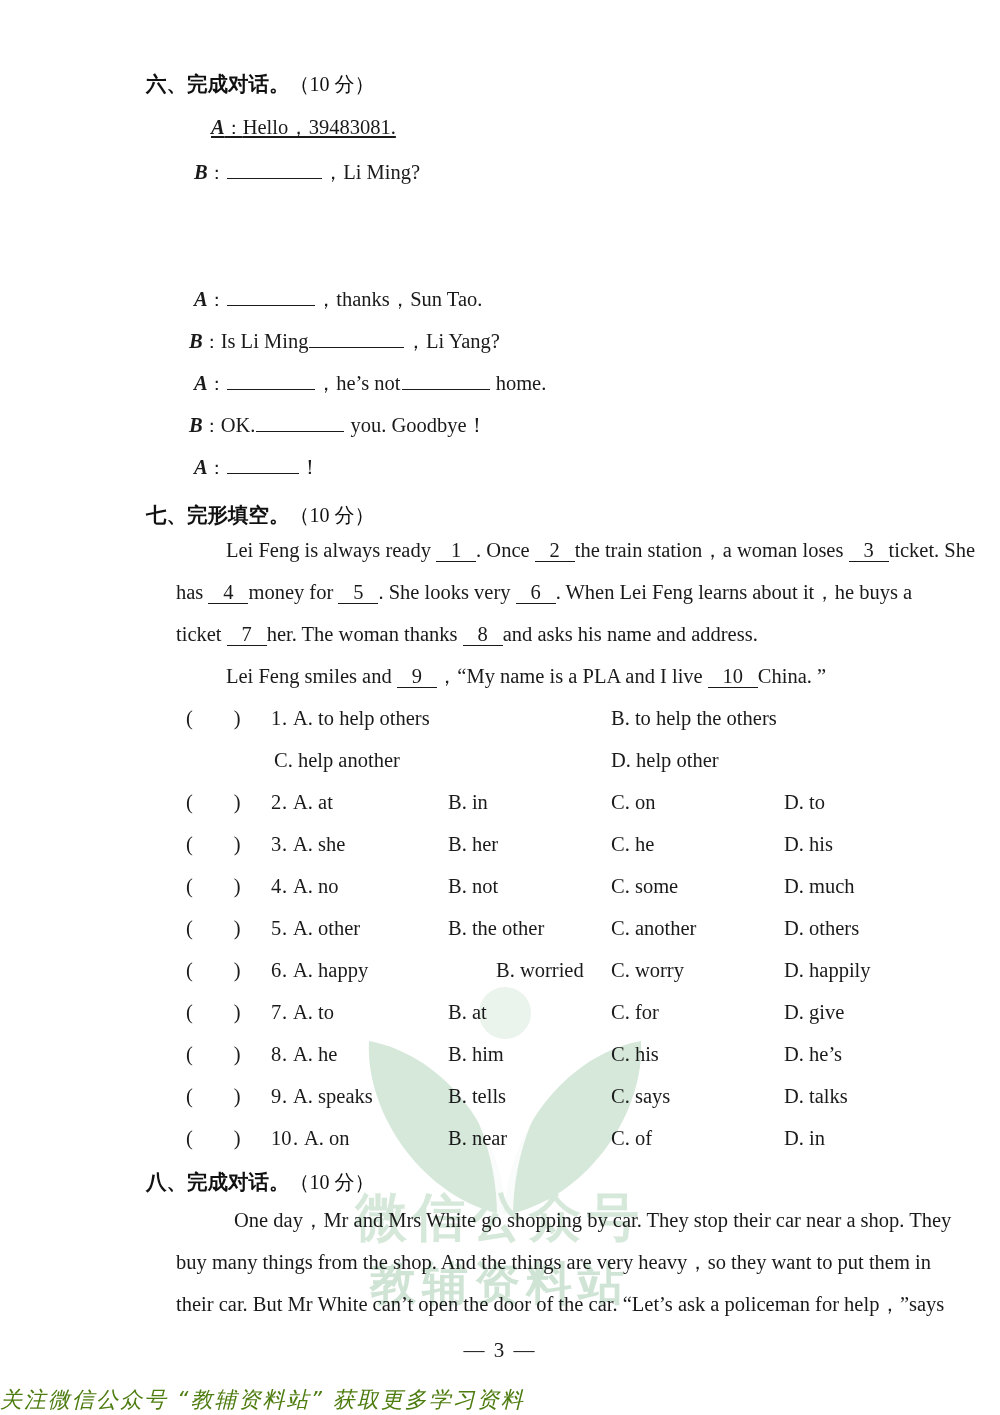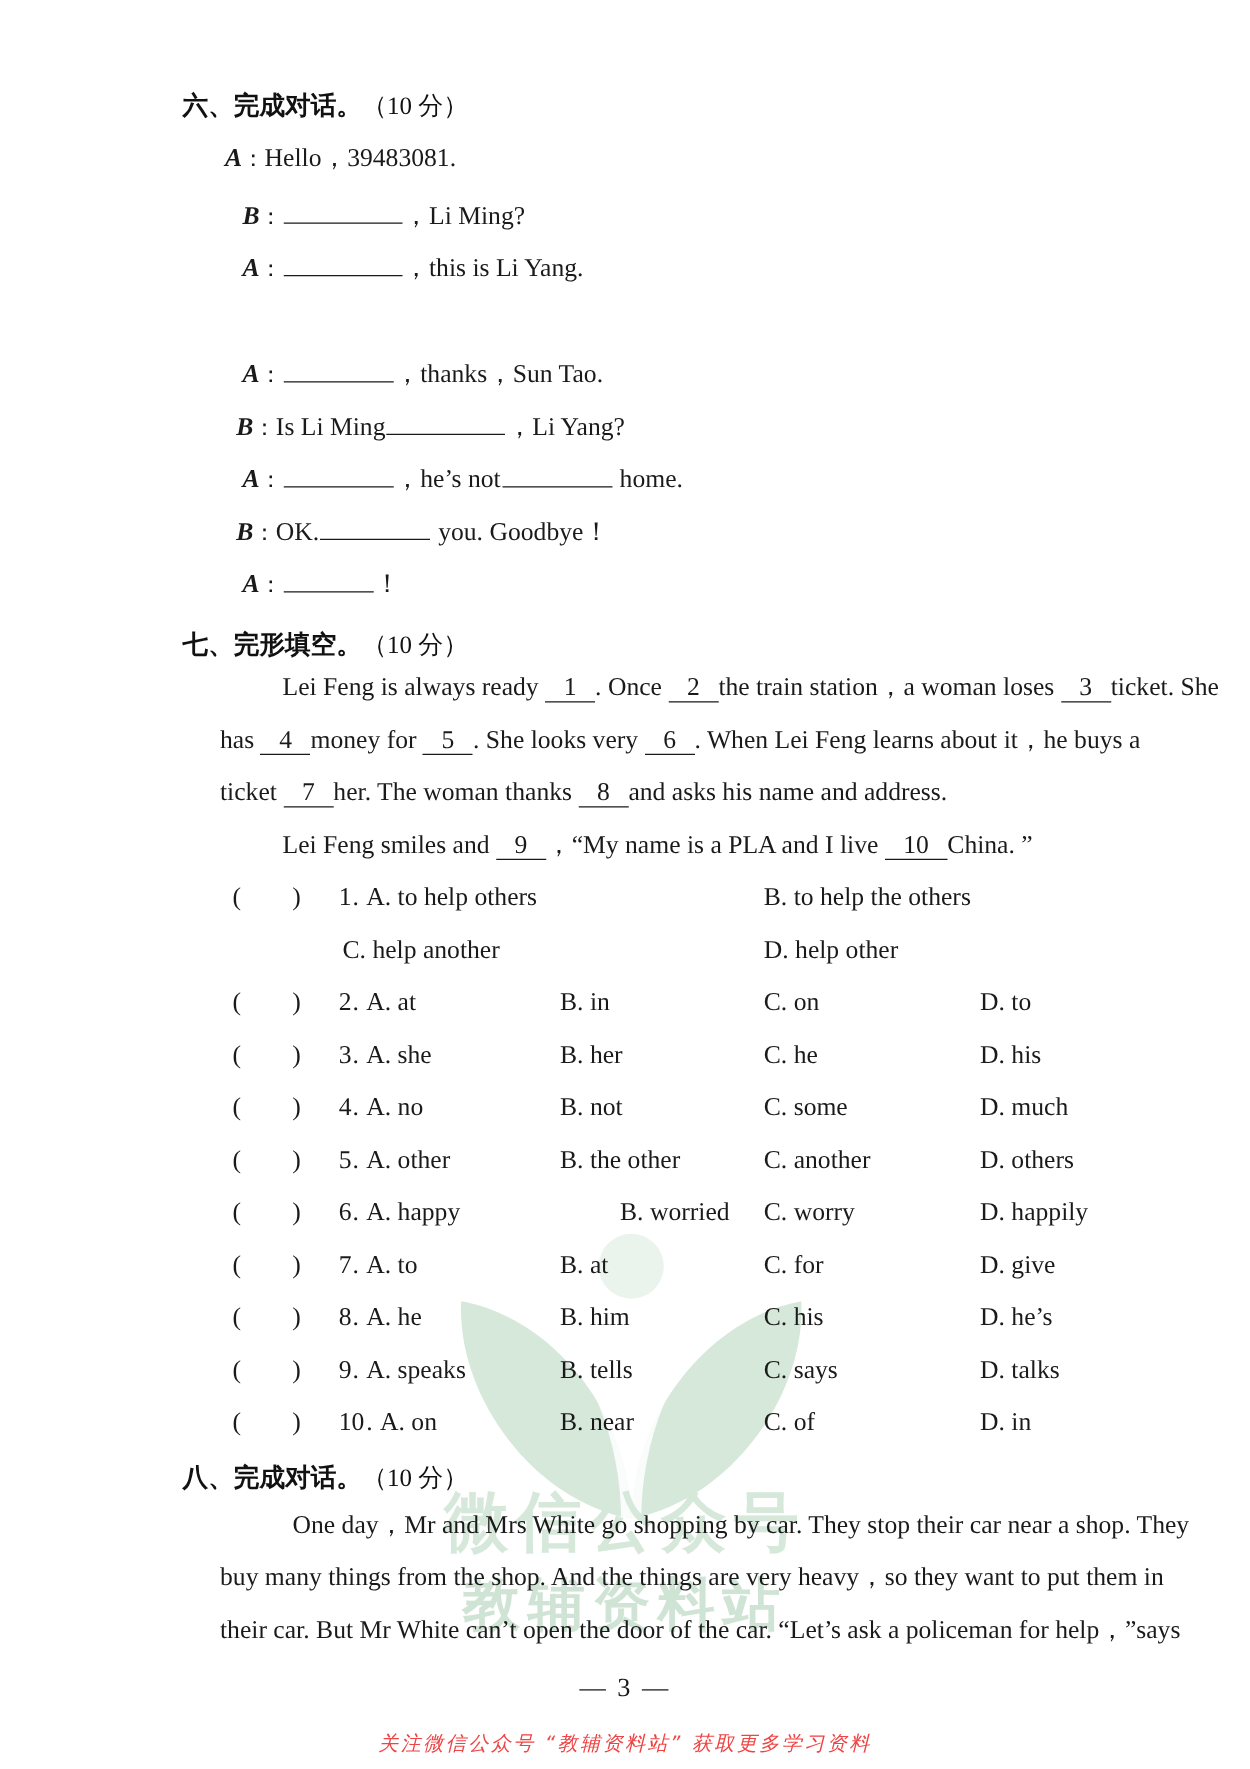--- a/index.html
+++ b/index.html
@@ -128,24 +128,23 @@
   .pagenum {
     position: absolute;
     width: 100%;
     text-align: center;
     font-size: 21px;
     letter-spacing: 2px;
   }
   .footer-hand {
     position: absolute;
     width: 100%;
-    text-align: center;
     font-family: "DejaVu Sans", sans-serif;
-    font-size: 16px;
-    color: #ef4444;
+    font-size: 22px;
+    color: #4d7c0f;
     font-style: italic;
     letter-spacing: 2px;
   }
 </style>
 </head>
 <body>
 
 <div id="watermark">
   <svg class="wm-logo" viewBox="0 0 300 235">
     <circle cx="150" cy="28" r="26" fill="#eaf4ec"></circle>
@@ -155,25 +154,24 @@
     <path d="M150 232 C 150 160, 180 95, 230 62 C 182 104, 158 168, 158 232 Z" fill="#ffffff" opacity="0.85"></path>
   </svg>
   <div class="wm-text wm-text-1">微信公众号</div>
   <div class="wm-text wm-text-2">教辅资料站</div>
 </div>
 
 <div id="page">
 
   <div class="sec-head" style="left:146px; top:70px;"><span>六、完成对话。</span><span class="pts">（10 分）</span></div>
 
-  <div class="line" style="left:180px; top:117px;"><span class="spk">A</span><span class="colon">：</span><span>Hello，39483081.</span></div>
+  <div class="line" style="left:211px; top:117px;text-decoration:underline;"><span class="spk">A</span><span class="colon">：</span><span>Hello，39483081.</span></div>
 
   <div class="line" style="left:194px; top:159px;"><span class="spk">B</span><span class="colon">：</span><span class="blk b95"></span><span>，Li Ming?</span></div>
 
-  <div class="line" style="left:194px; top:201px;"><span class="spk">A</span><span class="colon">：</span><span class="blk b95"></span><span>，this is Li Yang.</span></div>
 
 
   <div class="line" style="left:194px; top:286px;"><span class="spk">A</span><span class="colon">：</span><span class="blk b88"></span><span>，thanks，Sun Tao.</span></div>
 
   <div class="line" style="left:189px; top:328px;"><span class="spk">B</span><span class="colon">：</span><span>Is Li Ming</span><span class="blk b95"></span><span>，Li Yang?</span></div>
 
   <div class="line" style="left:194px; top:370px;"><span class="spk">A</span><span class="colon">：</span><span class="blk b88"></span><span>，he’s not</span><span class="blk b88"></span> <span>home.</span></div>
 
   <div class="line" style="left:189px; top:412px;"><span class="spk">B</span><span class="colon">：</span><span>OK.</span><span class="blk b88"></span> <span>you. Goodbye！</span></div>
 

